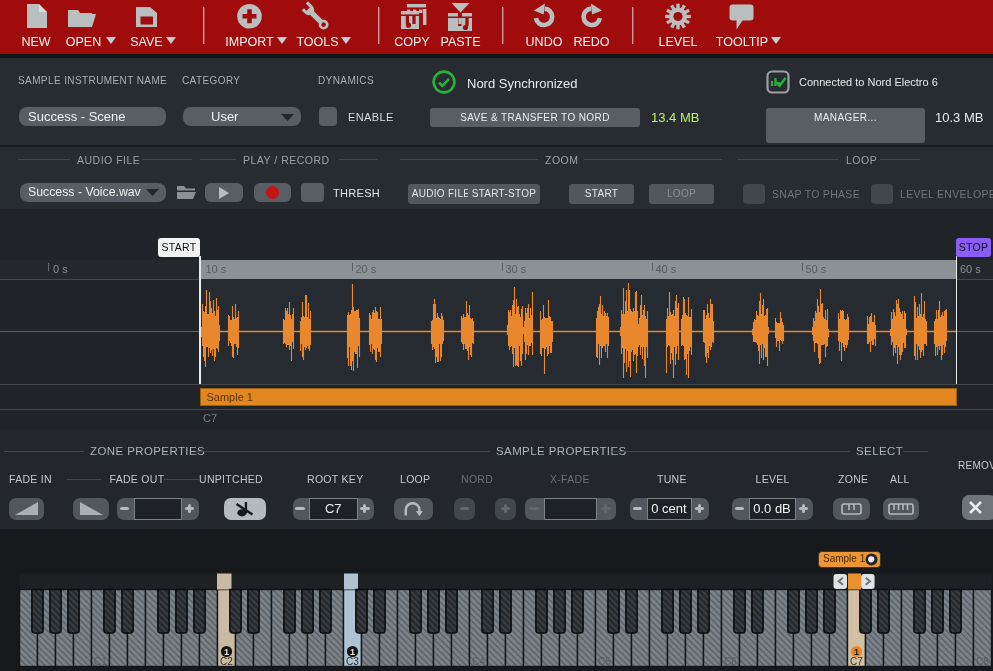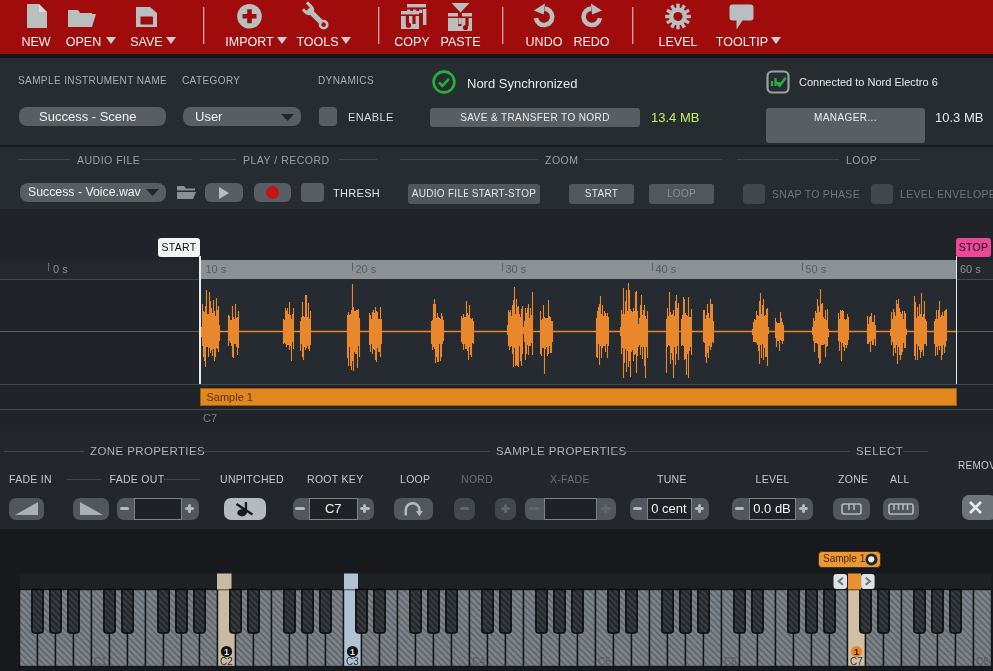--- a/index.html
+++ b/index.html
@@ -108,22 +108,22 @@
 <svg class="abs" style="left:341px;top:37px" width="11" height="8">
     <path d="M0,0 h10 l-5,7 z" fill="#c9cfcf"></path>
   </svg>
 <svg class="abs" style="left:771px;top:37px" width="11" height="8">
     <path d="M0,0 h10 l-5,7 z" fill="#c9cfcf"></path>
   </svg>
 <div class="abs" style="left:0;top:58px;width:993px;height:87px;background:#272c31"></div>
 <div class="lbl" style="left:18px;top:75px">SAMPLE INSTRUMENT NAME</div>
 <div class="lbl" style="left:182px;top:75px">CATEGORY</div>
 <div class="lbl" style="left:318px;top:75px">DYNAMICS</div>
-<div class="inp" style="left:19px;top:107px;width:147px;height:19px;padding-left:20px">Success - Scene</div>
-<div class="inp" style="left:183px;top:107px;width:118px;height:19px;padding-left:12px">User</div>
+<div class="inp" style="left:19px;top:107px;width:147px;height:19px;padding-left:9px">Success - Scene</div>
+<div class="inp" style="left:183px;top:107px;width:118px;height:19px;padding-left:28px">User</div>
 <svg class="abs" style="left:281px;top:114px" width="14" height="8">
     <path d="M0,0 h13 l-6.5,7 z" fill="#23272b"></path>
   </svg>
 <div class="chk" style="left:319px;top:107px;width:18px;height:19px"></div>
 <div class="rtext" style="left:348px;top:111px;color:#d8dcdc;letter-spacing:.4px">ENABLE</div>
 <svg class="abs" style="left:432px;top:70px" width="24" height="24" viewBox="0 0 24 24">
     <circle cx="12" cy="12" r="10.4" fill="none" stroke="#28b03c" stroke-width="2.6"></circle>
     <path d="M7,12.5 l3.4,3.4 l6.6,-7" fill="none" stroke="#28b03c" stroke-width="2.6"></path>
   </svg>
 <div class="rtext" style="left:467px;top:76px;font-size:13px;color:#e8eaea">Nord Synchronized</div>
@@ -195,35 +195,35 @@
 <svg class="abs" style="left:0;top:228px" width="993" height="202" viewBox="0 0 993 202">
     <g transform="translate(0,-228)">
       <path d="M200,331.5 H956" stroke="#e8872b" stroke-width="1.3"></path>
       <path d="M201.5 327V337M202.5 304V346M203.5 311V357M204.5 312V361M205.5 306V367M206.5 290V347M207.5 314V347M208.5 314V357M209.5 292V348M210.5 301V353M211.5 308V350M212.5 313V356M213.5 300V349M214.5 311V361M215.5 316V357M216.5 298V348M217.5 310V349M218.5 306V352M219.5 325V341M228.5 315V346M229.5 316V341M230.5 320V343M231.5 320V346M232.5 306V357M233.5 317V358M234.5 319V344M235.5 304V344M236.5 318V347M237.5 317V355M238.5 311V348M283.5 319V344M284.5 320V343M285.5 308V344M286.5 311V347M287.5 308V345M288.5 314V345M289.5 302V350M290.5 315V346M291.5 319V361M292.5 314V342M293.5 308V349M300.5 321V351M301.5 317V344M302.5 302V357M303.5 316V360M304.5 317V347M305.5 295V350M306.5 295V348M307.5 317V346M308.5 303V349M309.5 319V351M310.5 311V345M347.5 315V358M348.5 312V366M349.5 315V347M350.5 314V366M351.5 310V370M352.5 284V361M353.5 307V371M354.5 311V352M355.5 311V354M356.5 310V354M357.5 310V368M358.5 309V346M359.5 318V357M369.5 313V345M370.5 315V352M371.5 319V344M372.5 312V354M373.5 310V349M374.5 313V350M375.5 307V360M376.5 311V362M377.5 312V348M378.5 319V352M379.5 319V352M380.5 307V357M381.5 319V344M431.5 321V344M432.5 320V350M433.5 304V347M434.5 299V349M435.5 304V363M436.5 318V357M437.5 313V362M438.5 317V362M439.5 318V344M440.5 319V361M441.5 313V357M442.5 316V344M443.5 320V341M461.5 316V342M462.5 318V344M463.5 314V350M464.5 317V344M465.5 317V349M466.5 301V349M467.5 313V351M468.5 315V360M469.5 305V347M470.5 318V355M471.5 319V357M472.5 318V343M473.5 321V344M507.5 325V335M508.5 310V346M509.5 312V350M510.5 310V347M511.5 316V346M512.5 305V354M513.5 300V367M514.5 287V348M515.5 314V366M516.5 299V365M517.5 307V366M518.5 306V367M519.5 314V346M520.5 317V361M521.5 309V366M522.5 306V354M523.5 327V334M524.5 321V342M525.5 308V360M526.5 313V354M527.5 308V345M528.5 304V355M529.5 318V346M530.5 308V346M531.5 315V343M532.5 292V355M540.5 311V354M541.5 320V356M542.5 319V348M543.5 305V348M544.5 317V374M545.5 318V349M546.5 318V347M547.5 318V356M548.5 300V354M549.5 316V346M550.5 317V353M551.5 321V353M552.5 321V342M596.5 318V357M597.5 311V358M598.5 307V344M599.5 304V365M600.5 296V346M601.5 314V358M602.5 305V348M603.5 316V346M604.5 311V346M605.5 313V352M606.5 316V344M607.5 313V358M608.5 317V346M620.5 327V336M621.5 310V354M622.5 314V348M623.5 288V378M624.5 314V363M625.5 301V349M626.5 290V372M627.5 311V351M628.5 283V367M629.5 290V361M630.5 309V377M631.5 311V352M632.5 312V350M633.5 308V361M634.5 311V355M635.5 292V354M636.5 291V373M637.5 311V356M638.5 324V347M639.5 318V345M640.5 305V355M641.5 295V347M642.5 315V359M643.5 310V347M644.5 305V366M645.5 316V378M646.5 319V347M647.5 311V358M666.5 319V373M667.5 308V347M668.5 316V345M669.5 292V346M670.5 312V364M671.5 315V353M672.5 314V360M673.5 310V378M674.5 316V347M675.5 301V365M676.5 295V354M677.5 308V346M678.5 303V360M681.5 319V346M682.5 315V345M683.5 297V346M684.5 299V360M685.5 313V359M686.5 315V375M687.5 316V354M688.5 297V378M689.5 317V351M690.5 317V347M691.5 309V355M703.5 310V342M704.5 310V343M705.5 319V357M706.5 315V363M707.5 304V353M708.5 313V358M709.5 318V346M710.5 299V350M711.5 304V347M712.5 304V342M713.5 321V343M752.5 329V335M753.5 322V342M754.5 319V342M755.5 320V342M756.5 311V343M757.5 315V345M758.5 316V351M759.5 301V364M760.5 293V345M761.5 314V358M762.5 305V344M763.5 299V360M764.5 316V348M765.5 315V357M766.5 309V357M767.5 308V366M768.5 327V334M775.5 318V338M776.5 322V347M777.5 323V341M778.5 323V341M779.5 323V351M780.5 312V340M781.5 318V341M782.5 322V344M783.5 325V341M812.5 327V335M813.5 318V341M814.5 321V352M815.5 311V343M816.5 313V343M817.5 299V344M818.5 306V358M819.5 312V364M820.5 289V363M821.5 304V345M822.5 303V345M823.5 317V345M824.5 319V344M825.5 310V357M826.5 320V347M827.5 309V346M828.5 329V337M838.5 313V341M839.5 319V351M840.5 310V342M841.5 311V361M842.5 310V343M843.5 311V347M844.5 319V351M845.5 320V345M846.5 319V348M847.5 314V345M848.5 317V340M867.5 316V344M868.5 324V344M869.5 317V342M870.5 316V352M871.5 313V341M872.5 322V345M873.5 322V345M874.5 315V339M875.5 325V346M890.5 329V336M891.5 312V345M892.5 319V342M893.5 309V356M894.5 312V348M895.5 316V353M896.5 300V345M897.5 304V364M898.5 299V347M899.5 308V355M900.5 312V360M901.5 314V355M902.5 311V352M903.5 319V343M904.5 311V348M905.5 313V348M906.5 329V335M914.5 296V356M915.5 302V360M916.5 318V344M917.5 307V360M918.5 316V346M919.5 304V350M920.5 314V358M921.5 293V352M922.5 317V350M923.5 314V356M924.5 301V344M925.5 319V344M926.5 321V346M934.5 321V344M935.5 319V356M936.5 310V347M937.5 319V355M938.5 310V346M939.5 301V350M940.5 317V346M941.5 315V360M942.5 312V355M943.5 316V345M944.5 311V353M945.5 310V347M946.5 309V341" stroke="#e8872b" stroke-width="1.1"></path>
     </g>
   </svg>
 <div class="hline" style="left:0;top:383.5px;width:993px"></div>
 <div class="abs" style="left:199px;top:256px;width:1.6px;height:128px;background:#e6eaea"></div>
 <div class="abs" style="left:955.8px;top:256px;width:1.6px;height:128px;background:#e6eaea"></div>
 <div class="abs" style="left:158px;top:238px;width:42px;height:19px;background:#f2f4f4;border-radius:3px;font-size:10.5px;color:#111;text-align:center;line-height:19px;letter-spacing:.3px">START</div>
-<div class="abs" style="left:956px;top:238px;width:35px;height:19px;background:#ec4899;border-radius:3px;font-size:10.5px;color:#111;text-align:center;line-height:19px;letter-spacing:.3px">STOP</div>
+<div class="abs" style="left:956px;top:238px;width:35px;height:19px;background:#8b5cf6;border-radius:3px;font-size:10.5px;color:#111;text-align:center;line-height:19px;letter-spacing:.3px">STOP</div>
 <div class="abs" style="left:199.5px;top:387.5px;width:757px;height:18px;background:#e2861f;border:1px solid #9c5e10;font-size:11px;color:#5a3408;line-height:16px;padding-left:6px">Sample 1</div>
 <div class="hline" style="left:0;top:408.5px;width:993px"></div>
 <div class="rtext" style="left:203px;top:412px;color:#787e83">C7</div>
 <div class="ph" style="left:90px;top:445px">ZONE PROPERTIES</div>
 <div class="ph" style="left:496px;top:445px">SAMPLE PROPERTIES</div>
 <div class="ph" style="left:856px;top:445px">SELECT</div>
 <div class="hline" style="left:4px;top:450.5px;width:80px"></div>
 <div class="hline" style="left:196px;top:450.5px;width:294px"></div>
 <div class="hline" style="left:612px;top:450.5px;width:238px"></div>
 <div class="hline" style="left:903px;top:450.5px;width:25px"></div>
 <div class="rtext" style="left:958px;top:460px;font-size:10px;color:#c8cccf;letter-spacing:.3px">REMOVE</div>
 <div class="pl" style="left:9px;top:473px;color:#c4c8cc">FADE IN</div>
 <div class="pl" style="left:109.5px;top:473px;color:#c4c8cc">FADE OUT</div>
-<div class="pl" style="left:220px;top:473px;color:#c4c8cc">UNPITCHED</div>
+<div class="pl" style="left:199px;top:473px;color:#c4c8cc">UNPITCHED</div>
 <div class="pl" style="left:307px;top:473px;color:#c4c8cc">ROOT KEY</div>
 <div class="pl" style="left:400px;top:473px;color:#c4c8cc">LOOP</div>
 <div class="pl" style="left:461px;top:473px;color:#6a7076">NORD</div>
 <div class="pl" style="left:550px;top:473px;color:#6a7076">X-FADE</div>
 <div class="pl" style="left:657px;top:473px;color:#c4c8cc">TUNE</div>
 <div class="pl" style="left:755.5px;top:473px;color:#c4c8cc">LEVEL</div>
 <div class="pl" style="left:838px;top:473px;color:#c4c8cc">ZONE</div>
 <div class="pl" style="left:890px;top:473px;color:#c4c8cc">ALL</div>
 <div class="hline" style="left:67px;top:478.5px;width:34px"></div>
 <div class="hline" style="left:164px;top:478.5px;width:36px"></div>

